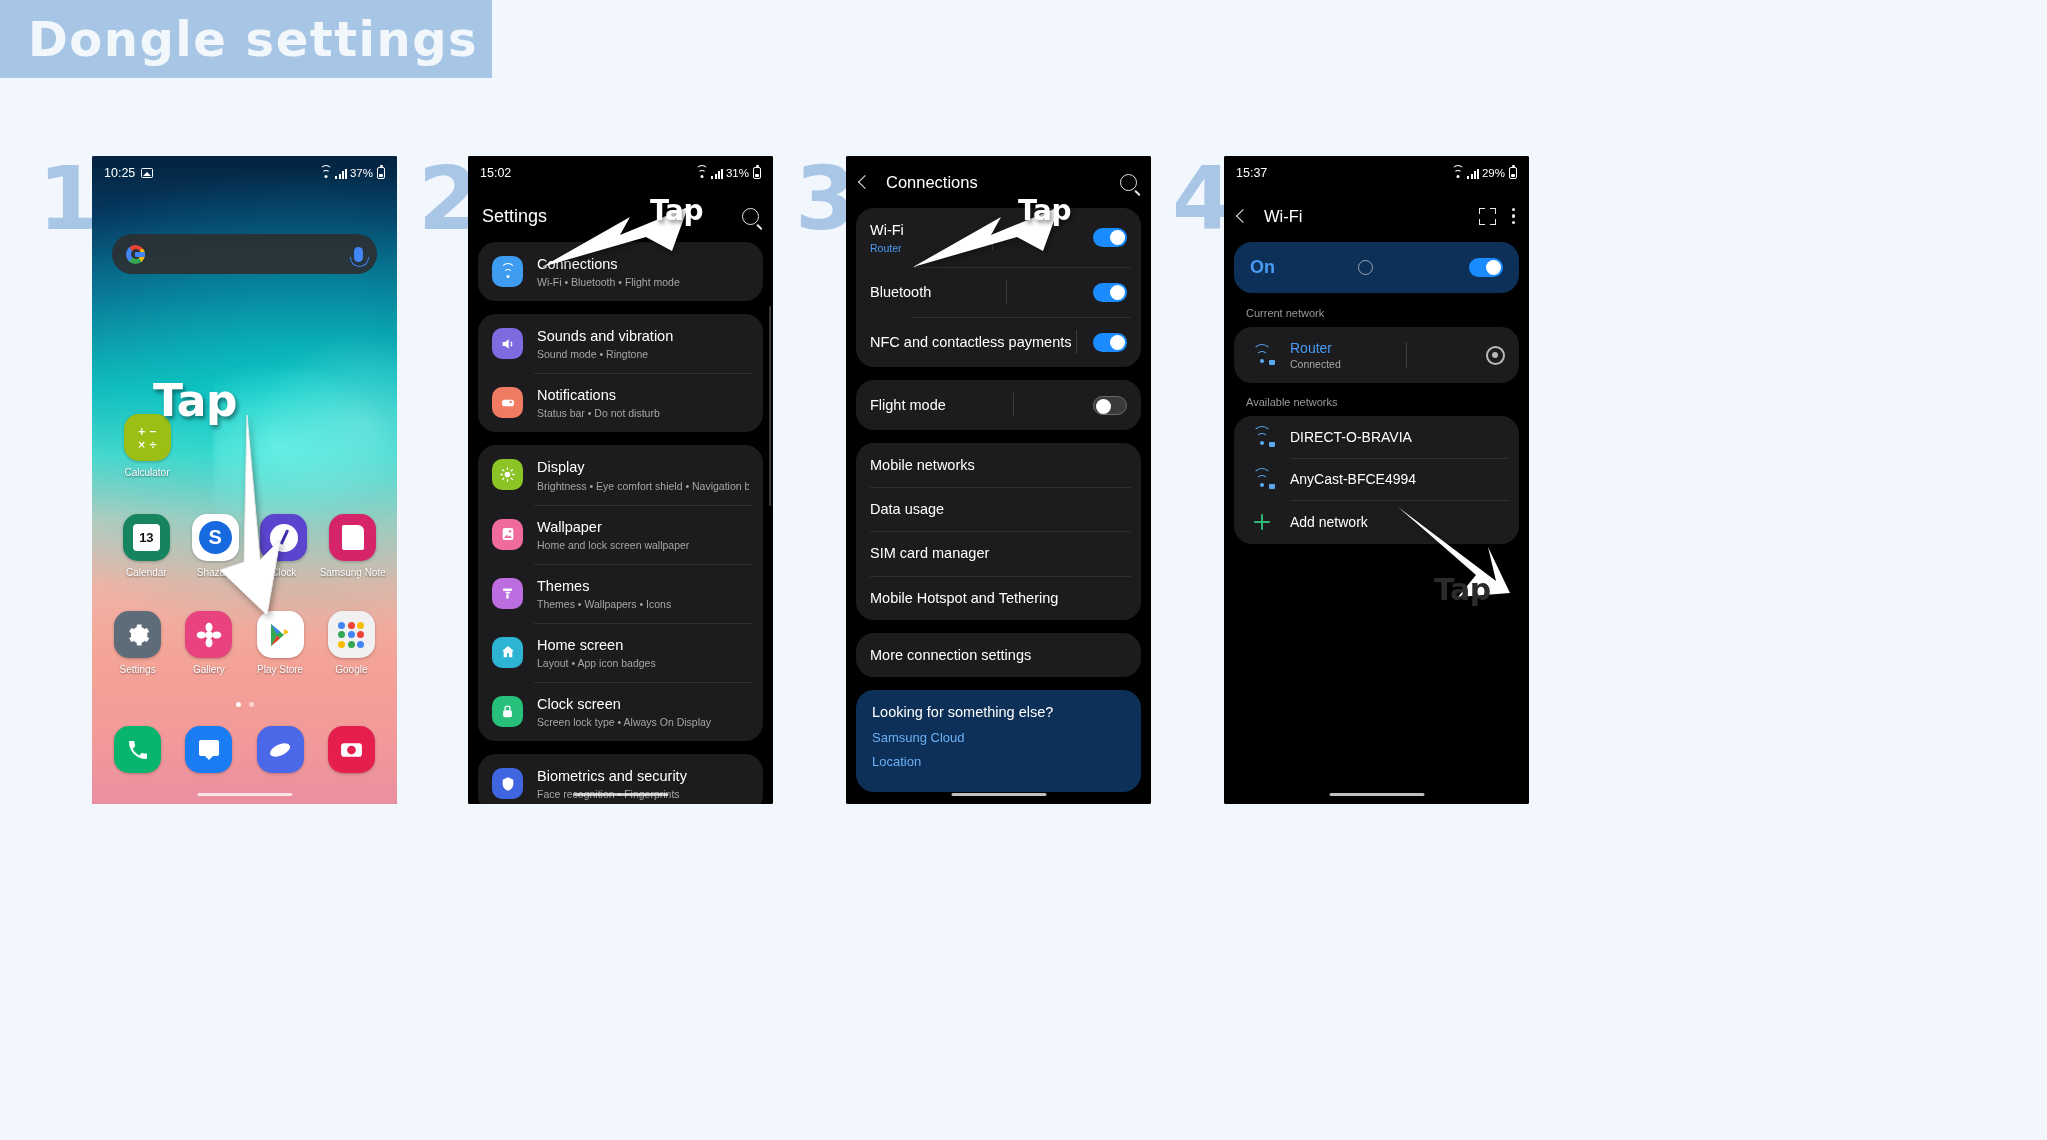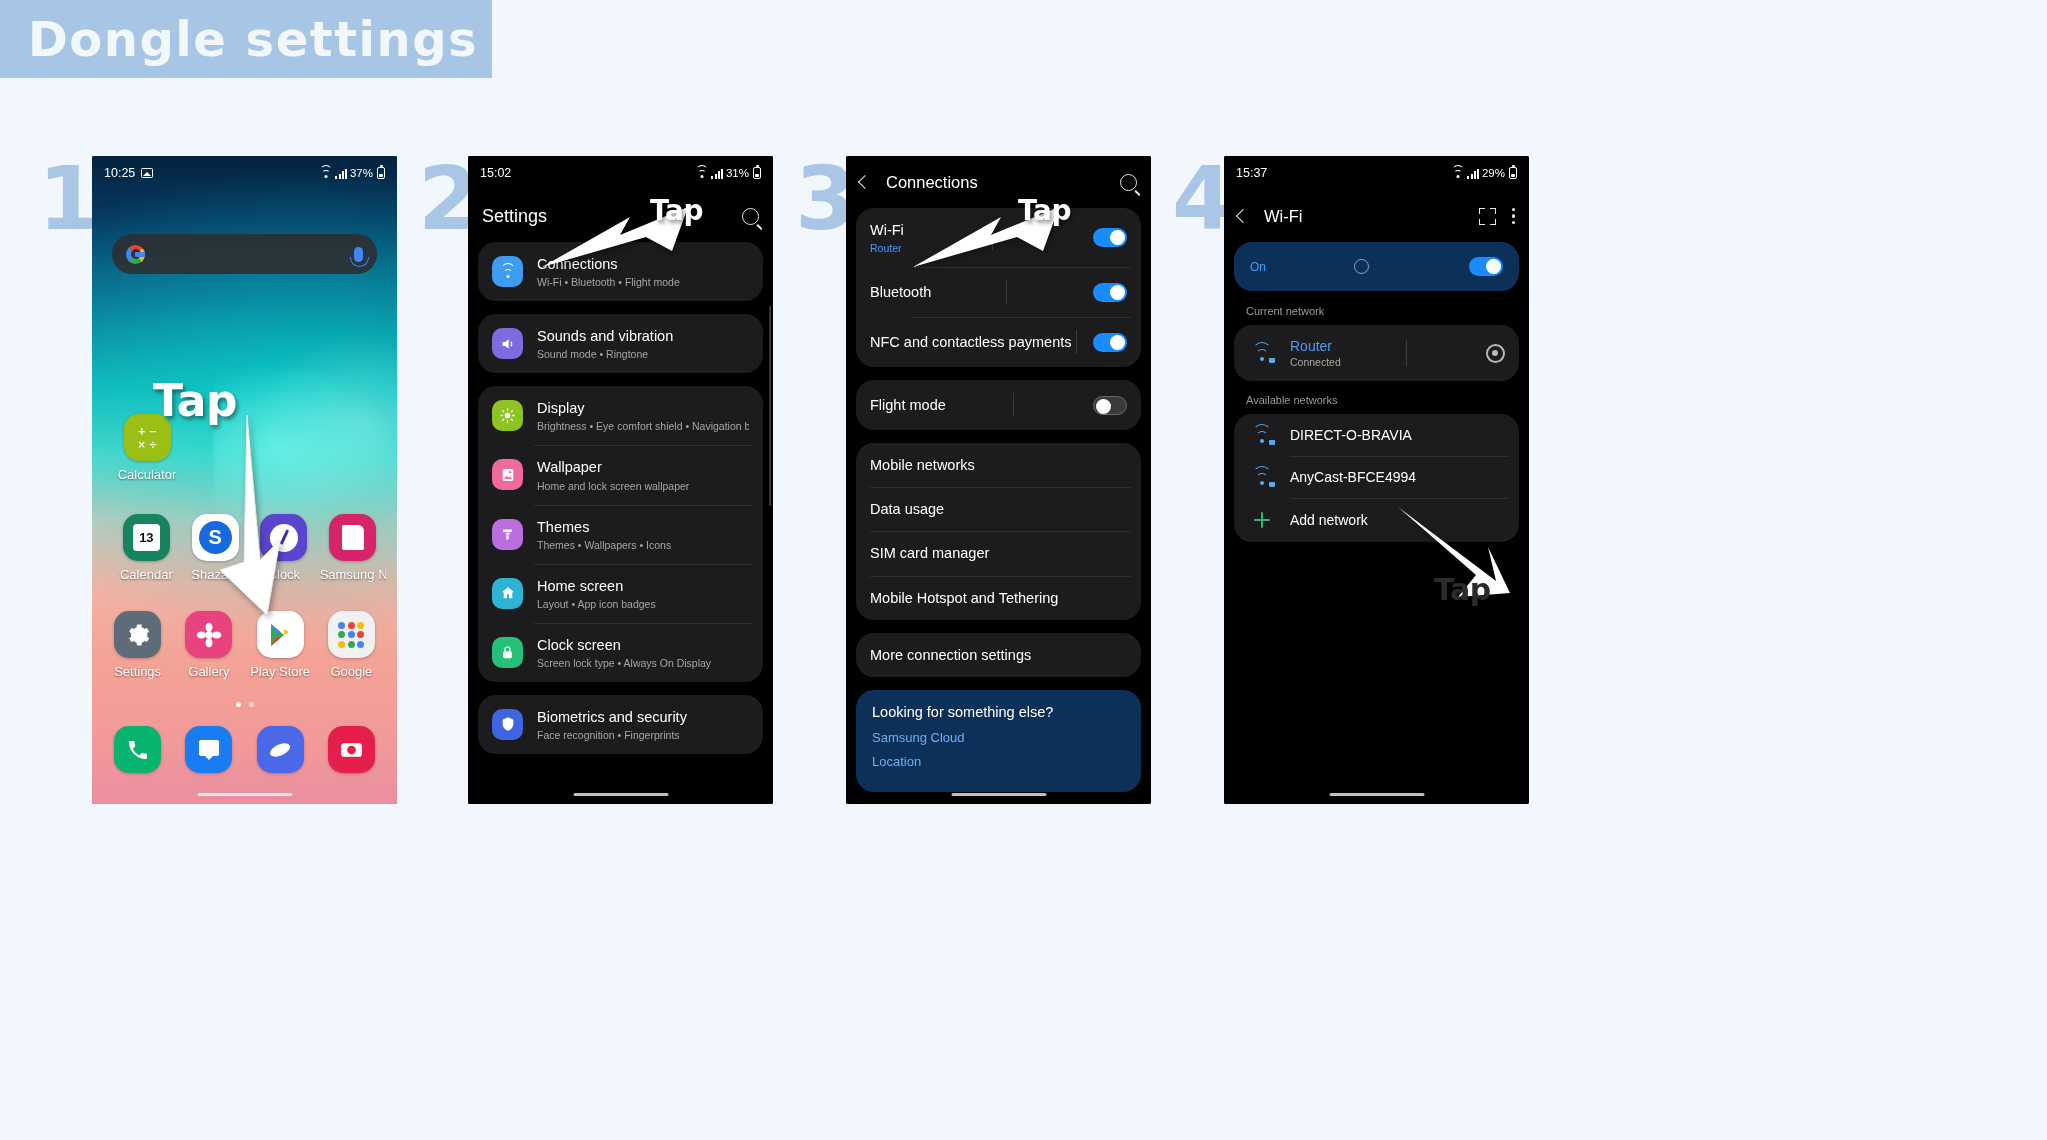--- a/index.html
+++ b/index.html
@@ -155,21 +155,21 @@
   .app-row { display: flex; justify-content: space-around; padding: 0 10px; }
   .app { width: 66px; text-align: center; }
   .app-icon {
     width: 47px; height: 47px; margin: 0 auto 6px;
     border-radius: 15px; position: relative;
     display: flex; align-items: center; justify-content: center;
     color: #fff; font-size: 16px; font-weight: 700;
     box-shadow: 0 1px 3px rgba(0,0,0,0.25);
   }
   .app-label {
-    font-size: 13px; color: #fff; text-shadow: 0 1px 2px rgba(0,0,0,0.5);
+    font-size: 10px; color: #fff; text-shadow: 0 1px 2px rgba(0,0,0,0.5);
     white-space: nowrap; overflow: hidden;
   }
   .page-dots {
     position: absolute; left: 0; right: 0; display: flex;
     justify-content: center; gap: 8px;
   }
   .page-dots span {
     width: 5px; height: 5px; border-radius: 50%;
     background: rgba(255,255,255,0.55);
   }
@@ -264,21 +264,21 @@
     padding: 14px 16px;
   }
   .info-card .ic-title { font-size: 14.5px; color: #fff; margin-bottom: 10px; }
   .info-card .ic-link { font-size: 13px; color: #6db0f5; margin-bottom: 9px; }
 
   
   .wifi-on-bar {
     margin: 0 10px 14px; background: #0c3058; border-radius: 18px;
     display: flex; align-items: center; padding: 15px 16px;
   }
-  .wifi-on-bar .on-label { font-size: 12px; color: #4a9bf5; font-weight: 400; }
+  .wifi-on-bar .on-label { font-size: 18px; color: #4a9bf5; font-weight: 700; }
   .spinner-ring {
     margin-left: auto; width: 15px; height: 15px; border-radius: 50%;
     border: 1.8px solid rgba(255,255,255,0.55); margin-right: 13px;
   }
   .sec-label {
     font-size: 11px; color: #9a9a9c; padding: 0 22px 8px;
   }
   .wifi-row {
     display: flex; align-items: center; padding: 13px 14px; position: relative;
   }
@@ -587,20 +587,32 @@
               <svg width="16" height="16" viewBox="0 0 24 24" fill="#fff">
                   <path d="M4 9v6h4l5 4V5L8 9H4z"></path>
                   <path d="M16 8.5a5 5 0 010 7" stroke="#fff" stroke-width="1.8" fill="none"></path>
                 </svg>
             </span>
             <span class="s-text">
               <span class="s-title" style="display:block">Sounds and vibration</span>
               <span class="s-sub" style="display:block">Sound mode  •  Ringtone</span>
             </span>
           </div>
+          <div class="srow">
+            <span class="s-icon" style="background:#ef7b63;">
+              <svg width="16" height="16" viewBox="0 0 24 24" fill="#fff">
+                  <rect x="3" y="7" width="18" height="10" rx="4"></rect>
+                  <circle cx="16" cy="10.5" r="1.8" fill="#ef7b63"></circle>
+                </svg>
+            </span>
+            <span class="s-text">
+              <span class="s-title" style="display:block">Notifications</span>
+              <span class="s-sub" style="display:block">Status bar  •  Do not disturb</span>
+            </span>
+          </div>
         </div>
 
         <div class="card">
           <div class="srow">
             <span class="s-icon" style="background:#8cc325;">
               <svg width="17" height="17" viewBox="0 0 24 24" fill="#fff">
                   <circle cx="12" cy="12" r="4"></circle>
                   <g stroke="#fff" stroke-width="1.8" stroke-linecap="round">
                     <path d="M12 2.5v2.2M12 19.3v2.2M2.5 12h2.2M19.3 12h2.2M5.2 5.2l1.6 1.6M17.2 17.2l1.6 1.6M18.8 5.2l-1.6 1.6M6.8 17.2l-1.6 1.6"></path>
                   </g>

